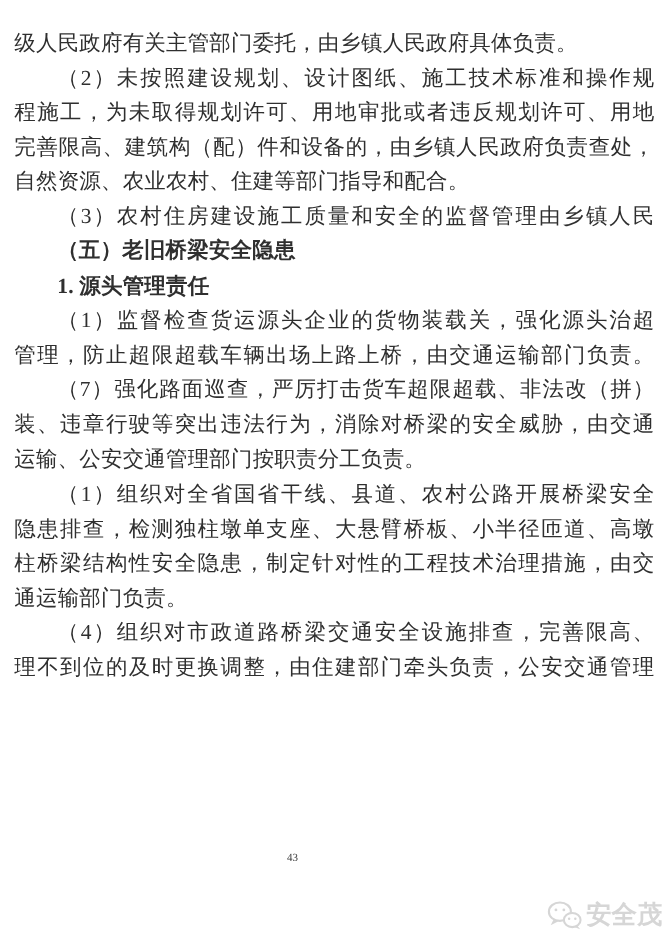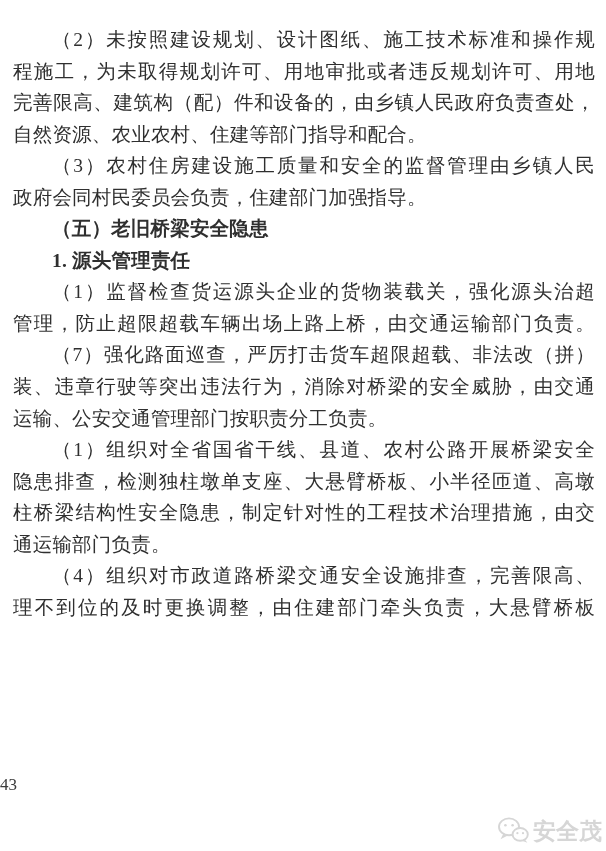--- a/index.html
+++ b/index.html
@@ -39,65 +39,65 @@
     text-indent: 2em;
   }
   .line.bold {
     font-weight: bold;
   }
   .page-number {
     position: absolute;
     top: 775px;
     left: 0;
     width: 532px;
-    text-align: left;
-    font-size: 17px;
+    text-align: center;
+    font-size: 10px;
     color: #3a3a3a;
   }
   .watermark {
     position: absolute;
     top: 816px;
     right: 4px;
     display: flex;
-    align-items: flex-start;
+    align-items: center;
     gap: 4px;
     color: #d6d6d6;
     font-size: 23px;
     font-weight: bold;
     user-select: none;
   }
   .watermark svg {
     display: block;
   }
 </style>
 </head>
 <body>
 
 <div class="page">
 
   <div class="text-body" id="text-body">
+      <div class="line">级人民政府有关主管部门委托，由乡镇人民政府具体负责。</div>
       <div class="line indent fill">（2）未按照建设规划、设计图纸、施工技术标准和操作规</div>
       <div class="line fill">程施工，为未取得规划许可、用地审批或者违反规划许可、用地</div>
       <div class="line fill">完善限高、建筑构（配）件和设备的，由乡镇人民政府负责查处，</div>
       <div class="line">自然资源、农业农村、住建等部门指导和配合。</div>
       <div class="line indent fill">（3）农村住房建设施工质量和安全的监督管理由乡镇人民</div>
-      <div class="line">政府会同村民委员会负责，住建部门加强指导。</div>
       <div class="line bold indent">（五）老旧桥梁安全隐患</div>
       <div class="line bold indent">1. 源头管理责任</div>
       <div class="line indent fill">（1）监督检查货运源头企业的货物装载关，强化源头治超</div>
       <div class="line fill">管理，防止超限超载车辆出场上路上桥，由交通运输部门负责。</div>
       <div class="line indent fill">（7）强化路面巡查，严厉打击货车超限超载、非法改（拼）</div>
       <div class="line fill">装、违章行驶等突出违法行为，消除对桥梁的安全威胁，由交通</div>
       <div class="line">运输、公安交通管理部门按职责分工负责。</div>
       <div class="line indent fill">（1）组织对全省国省干线、县道、农村公路开展桥梁安全</div>
       <div class="line fill">隐患排查，检测独柱墩单支座、大悬臂桥板、小半径匝道、高墩</div>
       <div class="line fill">柱桥梁结构性安全隐患，制定针对性的工程技术治理措施，由交</div>
       <div class="line">通运输部门负责。</div>
       <div class="line indent fill">（4）组织对市政道路桥梁交通安全设施排查，完善限高、</div>
-      <div class="line fill">理不到位的及时更换调整，由住建部门牵头负责，大悬臂桥板</div>
+      <div class="line fill">理不到位的及时更换调整，由住建部门牵头负责，公安交通管理</div>
     </div>
 
   <div class="page-number">43</div>
 
   <div class="watermark">
     <span>
       <svg width="32" height="28" viewBox="0 0 40 34" xmlns="http://www.w3.org/2000/svg">
         <ellipse cx="15" cy="13" rx="12.5" ry="10.5" fill="#ffffff" stroke="#d6d6d6" stroke-width="2.4"></ellipse>
         <polygon points="8,21.5 4.5,28.5 14,23.5" fill="#d6d6d6"></polygon>
         <circle cx="10.5" cy="11" r="1.6" fill="#d6d6d6"></circle>

